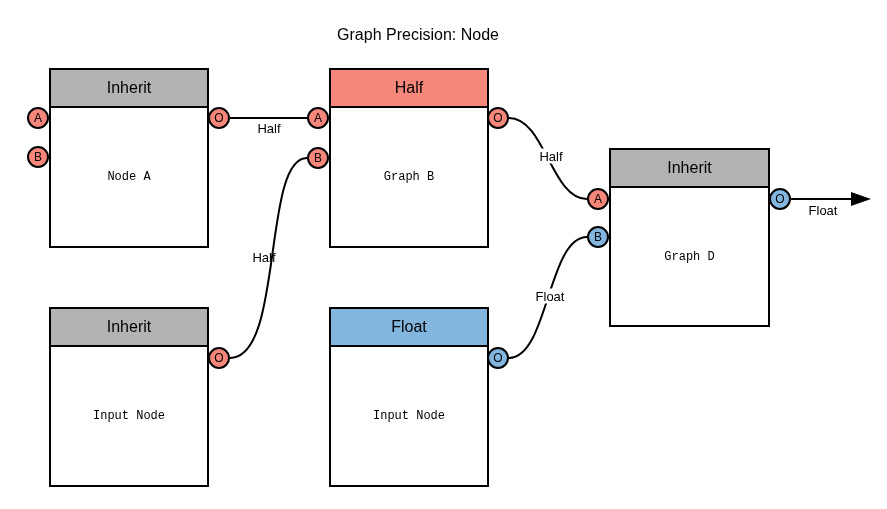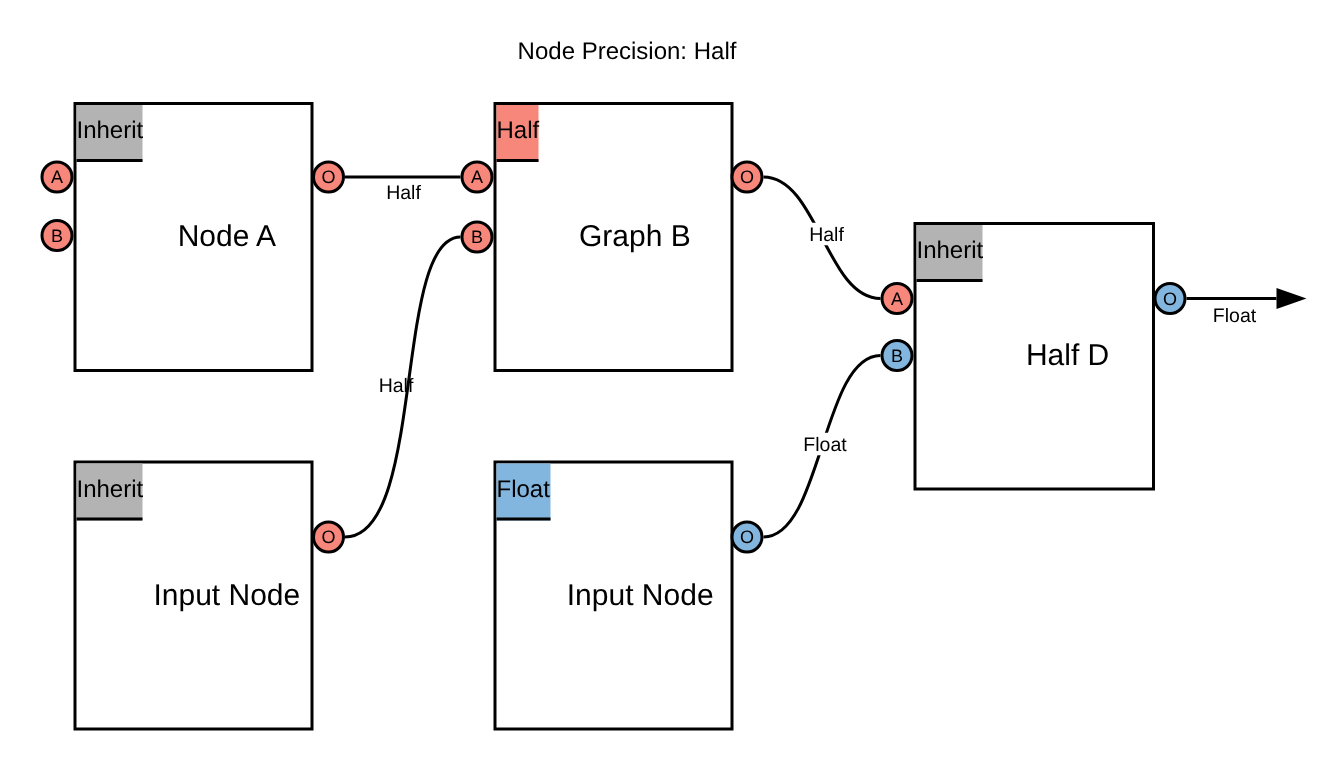--- a/index.html
+++ b/index.html
@@ -22,36 +22,37 @@
     left:308px;top:26px;width:220px;
     text-align:center;
     font-size:16px;
   }
   svg.wires{position:absolute;left:0;top:0;z-index:1;}
   .node{
     position:absolute;
     border:2px solid var(--ink);
     background:#ffffff;
     box-sizing:border-box;
-    display:flex;
+    display:flex;flex-direction:column;
     z-index:2;
   }
   .node-header{
     height:36px;
     border-bottom:2px solid var(--ink);
     display:flex;align-items:center;justify-content:center;
     font-size:16px;
   }
   .node-header.hdr-gray{background:var(--gray);}
   .node-header.hdr-salmon{background:var(--salmon);}
   .node-header.hdr-blue{background:var(--blue);}
   .node-body{
     flex:1;
     display:flex;align-items:center;justify-content:center;
-    font-size:20px;
+    font-size:12px;
+    font-family:Liberation Mono, monospace;
   }
   .port{
     position:absolute;
     width:22px;height:22px;
     border:2px solid var(--ink);
     border-radius:50%;
     box-sizing:border-box;
     display:flex;align-items:center;justify-content:center;
     font-size:12px;
     z-index:3;
@@ -76,21 +77,21 @@
 
   <svg class="wires" width="887" height="509" viewBox="0 0 887 509">
     <path d="M 230 118 H 307" stroke="#000" stroke-width="2" fill="none"></path>
     <path d="M 230 358 C 284 358, 262 158, 307 158" stroke="#000" stroke-width="2" fill="none"></path>
     <path d="M 509 118 C 545 118, 551 199, 587 199" stroke="#000" stroke-width="2" fill="none"></path>
     <path d="M 509 358 C 548 358, 548 237, 587 237" stroke="#000" stroke-width="2" fill="none"></path>
     <path d="M 791 199 H 851" stroke="#000" stroke-width="2" fill="none"></path>
     <polygon points="851,192 851,206 871,199" fill="#000"></polygon>
   </svg>
 
-  <div class="title">Node Precision: Half</div>
+  <div class="title">Graph Precision: Node</div>
 
   <div class="node" style="left:49px;top:68px;width:160px;height:180px;">
     <div class="node-header hdr-gray">Inherit</div>
     <div class="node-body">Node A</div>
   </div>
 
   <div class="node" style="left:329px;top:68px;width:160px;height:180px;">
     <div class="node-header hdr-salmon">Half</div>
     <div class="node-body">Graph B</div>
   </div>
@@ -100,21 +101,21 @@
     <div class="node-body">Input Node</div>
   </div>
 
   <div class="node" style="left:329px;top:307px;width:160px;height:180px;">
     <div class="node-header hdr-blue">Float</div>
     <div class="node-body">Input Node</div>
   </div>
 
   <div class="node" style="left:609px;top:148px;width:161px;height:179px;">
     <div class="node-header hdr-gray">Inherit</div>
-    <div class="node-body">Half D</div>
+    <div class="node-body">Graph D</div>
   </div>
 
   <div class="port p-salmon" style="left:27px;top:107px;">A</div>
   <div class="port p-salmon" style="left:27px;top:146px;">B</div>
   <div class="port p-salmon" style="left:208px;top:107px;">O</div>
 
   <div class="port p-salmon" style="left:307px;top:107px;">A</div>
   <div class="port p-salmon" style="left:307px;top:147px;">B</div>
   <div class="port p-salmon" style="left:487px;top:107px;">O</div>
 

